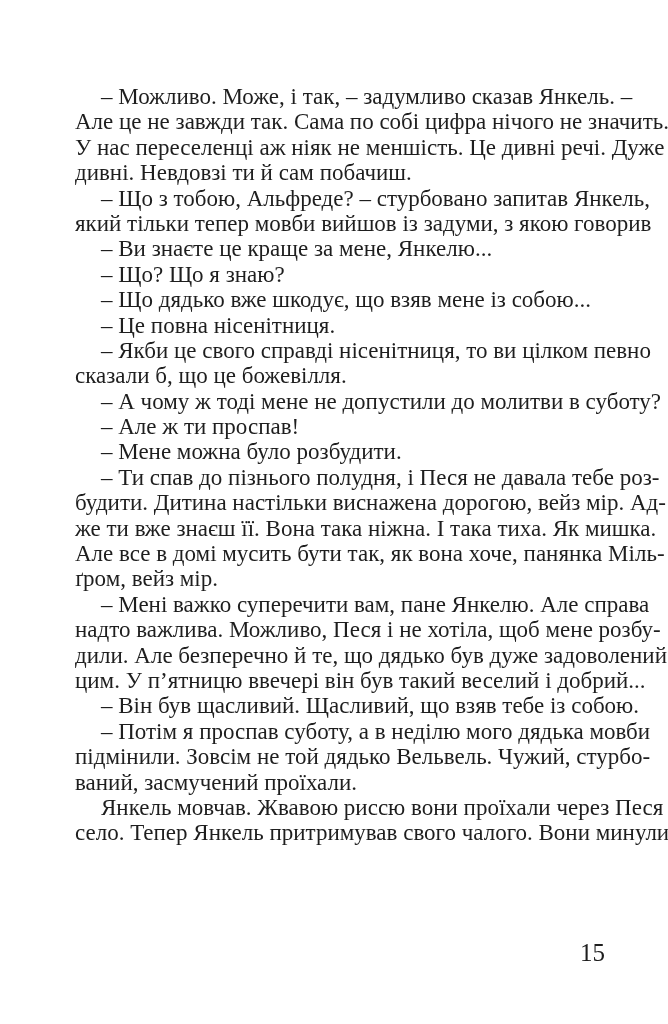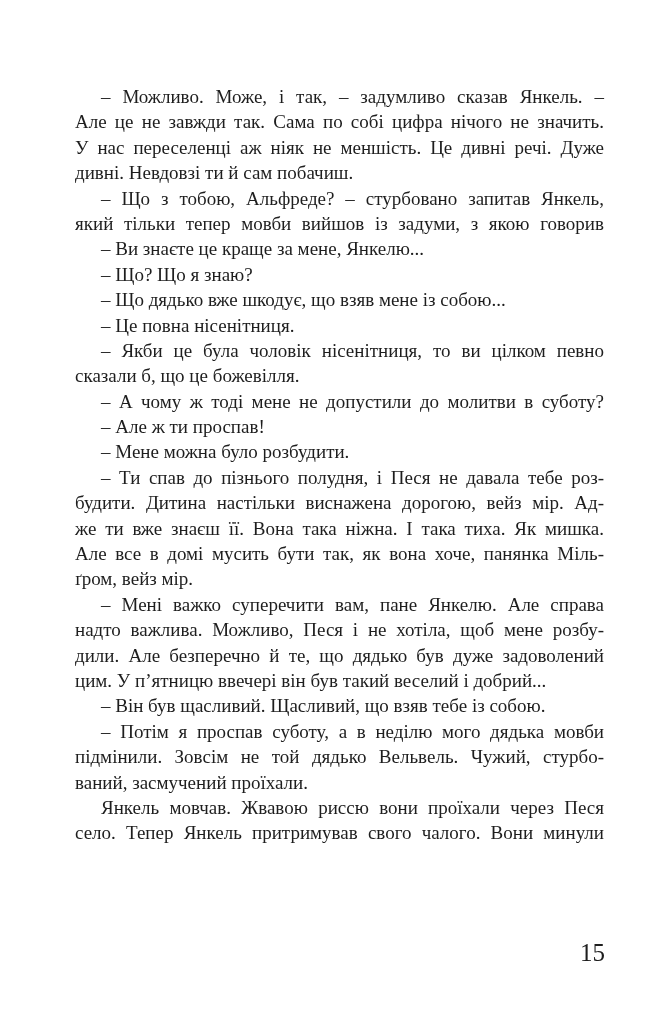--- a/index.html
+++ b/index.html
@@ -2,21 +2,21 @@
 <html><head>
 <meta charset="utf-8">
 <style>
   html, body { margin: 0; padding: 0; }
   body {
     width: 668px; height: 1024px; background: #ffffff; position: relative; overflow: hidden;
     font-family: "Liberation Serif", "DejaVu Serif", serif; color: #1e1e1e;
   }
   .page-text {
     position: absolute; left: 75px; top: 84px; width: 529px;
-    font-size: 19px; line-height: 25.4px;
+    font-size: 23px; line-height: 25.4px;
   }
   .line { display: block; white-space: nowrap; text-align: justify; text-align-last: justify; height: 25.4px; }
   .line.indent { padding-left: 26px; }
   .line.last { text-align-last: left; }
   .page-number {
     position: absolute; left: 580px; top: 942px; font-size: 25px; line-height: 22px;
   }
 </style>
 </head>
 <body>
@@ -25,21 +25,21 @@
     <span class="line indent">– Можливо. Може, і так, – задумливо сказав Янкель. –</span>
     <span class="line">Але це не завжди так. Сама по собі цифра нічого не значить.</span>
     <span class="line">У нас переселенці аж ніяк не меншість. Це дивні речі. Дуже</span>
     <span class="line last">дивні. Невдовзі ти й сам побачиш.</span>
     <span class="line indent">– Що з тобою, Альфреде? – стурбовано запитав Янкель,</span>
     <span class="line">який тільки тепер мовби вийшов із задуми, з якою говорив</span>
     <span class="line indent last">– Ви знаєте це краще за мене, Янкелю...</span>
     <span class="line indent last">– Що? Що я знаю?</span>
     <span class="line indent last">– Що дядько вже шкодує, що взяв мене із собою...</span>
     <span class="line indent last">– Це повна нісенітниця.</span>
-    <span class="line indent">– Якби це була чоловік нісенітниця, то ви цілком певно</span>
+    <span class="line indent">– Якби це свого справді нісенітниця, то ви цілком певно</span>
     <span class="line last">сказали б, що це божевілля.</span>
     <span class="line indent">– А чому ж тоді мене не допустили до молитви в суботу?</span>
     <span class="line indent last">– Але ж ти проспав!</span>
     <span class="line indent last">– Мене можна було розбудити.</span>
     <span class="line indent">– Ти спав до пізнього полудня, і Песя не давала тебе роз-</span>
     <span class="line">будити. Дитина настільки виснажена дорогою, вейз мір. Ад-</span>
     <span class="line">же ти вже знаєш її. Вона така ніжна. І така тиха. Як мишка.</span>
     <span class="line">Але все в домі мусить бути так, як вона хоче, панянка Міль-</span>
     <span class="line last">ґром, вейз мір.</span>
     <span class="line indent">– Мені важко суперечити вам, пане Янкелю. Але справа</span>

